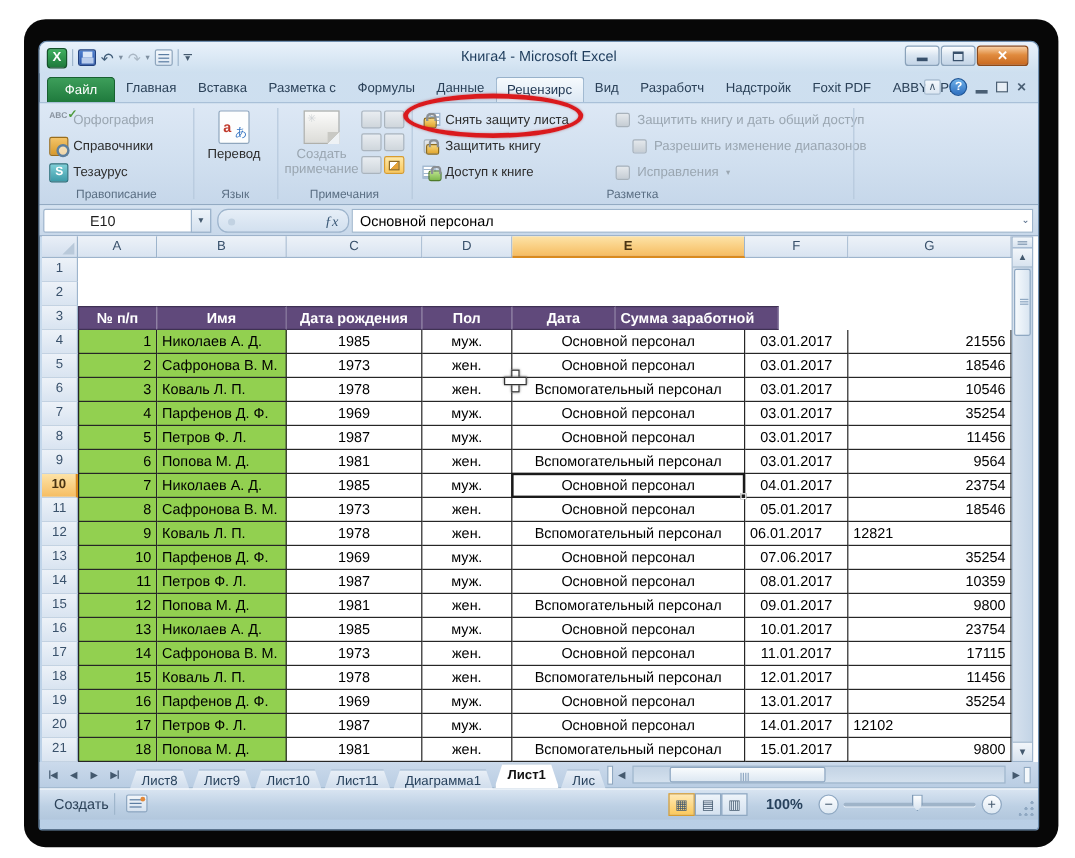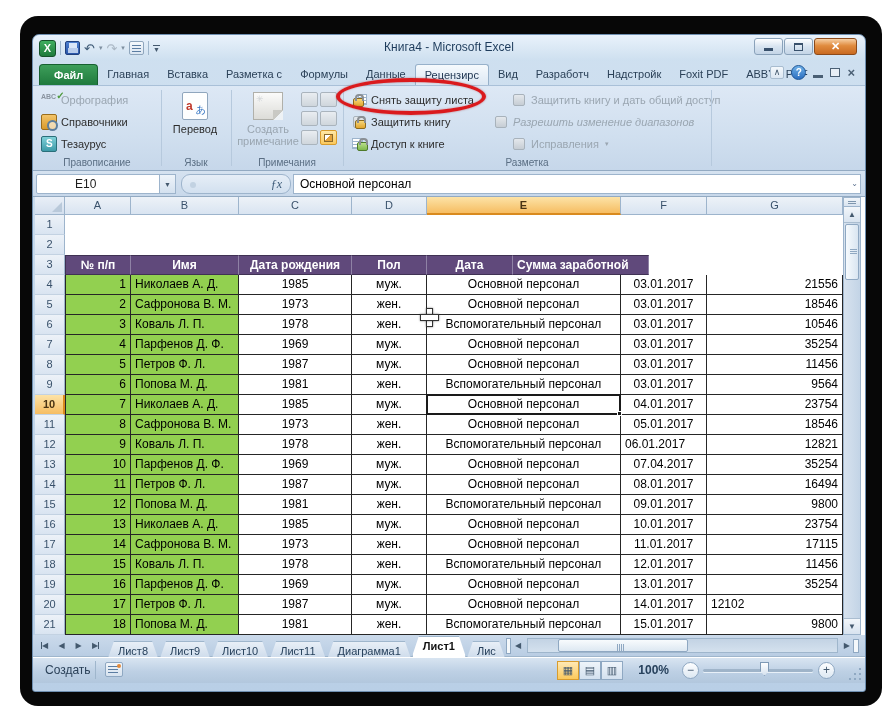--- a/index.html
+++ b/index.html
@@ -46,21 +46,21 @@
                   border-color:#8c4a1a; color:#fff; font-weight:bold; font-size:11px; }
   .glyph-min { width:9px; height:3px; background:#38506b; margin-top:6px; }
   .glyph-max { width:9px; height:8px; border:1px solid #38506b; border-top-width:2px; }
 
   
   .tabrow { position:absolute; left:0; top:26px; width:100%; height:24px; }
   .tabs { position:absolute; left:6px; bottom:0; display:flex; height:22px; align-items:flex-end; }
   .rtab { height:21px; padding:0 9px; font-size:11px; color:#2b4158; line-height:21px;
           white-space:nowrap; overflow:hidden; }
   .rtab.file { background:linear-gradient(#3d9e5a,#1f7a3d); color:#fff; border:1px solid #176030;
-               border-bottom:none; border-radius:4px 4px 0 0; padding:0 14px; font-weight:bold; }
+               border-bottom:none; border-radius:4px 4px 0 0; padding:0 14px; font-weight:normal; }
   .rtab.active { background:linear-gradient(#f6fafd,#dce8f4); border:1px solid #97b1ca; border-bottom:none;
                  border-radius:3px 3px 0 0; color:#1d3document34558; color:#1d3450; }
   .tabrow-right { position:absolute; right:10px; top:4px; display:flex; align-items:center; gap:7px; }
   .chev-collapse { color:#44596e; font-size:9px; border:1px solid #a8bccf; border-radius:2px;
                    padding:0 3px; background:linear-gradient(#f4f8fc,#dce7f2); line-height:11px; }
   .help-ic { width:15px; height:15px; border-radius:50%; background:linear-gradient(#6fb1e8,#2d6fc0);
              border:1px solid #1d5496; color:#fff; font-size:10px; font-weight:bold;
              text-align:center; line-height:13px; }
   .wb-min { width:10px; height:3px; background:#4a5f74; margin-top:7px; }
   .wb-restore { width:10px; height:9px; border:1px solid #4a5f74; background:#e8eff6; }
@@ -374,21 +374,21 @@
         </div>
         <span>Доступ к книге</span>
       </div>
 
       <div class="rbtn-row disabled" style="left:478px; top:4px;">
         <div class="ic16">
             <div class="ic-gray-sq"></div>
           </div>
         <span>Защитить книгу и дать общий доступ</span>
       </div>
-      <div class="rbtn-row disabled" style="left:460px; top:26px;font-style:italic;">
+      <div class="rbtn-row disabled" style="left:492px; top:26px;">
         <div class="ic16">
             <div class="ic-gray-sq"></div>
           </div>
         <span>Разрешить изменение диапазонов</span>
       </div>
       <div class="rbtn-row disabled" style="left:478px; top:48px;">
         <div class="ic16">
             <div class="ic-gray-sq"></div>
           </div>
         <span>Исправления</span>
@@ -518,41 +518,41 @@
             <div class="cell b" style="width: 136px; text-align: right;">18546</div>
           </div>
           <div class="grow">
             <div class="rowhdr">12</div>
             <div class="cell b first green" style="width: 66px; text-align: right;">9</div>
             <div class="cell b green" style="width: 108px; text-align: left;">Коваль Л. П.</div>
             <div class="cell b" style="width: 113px; text-align: center;">1978</div>
             <div class="cell b" style="width: 75px; text-align: center;">жен.</div>
             <div class="cell b" style="width: 194px; text-align: center;">Вспомогательный персонал</div>
             <div class="cell b" style="width: 86px; text-align: left;">06.01.2017</div>
-            <div class="cell b" style="width: 136px; text-align: right;">12821</div>
+            <div class="cell b" style="width: 136px; ">12821</div>
           </div>
           <div class="grow">
             <div class="rowhdr">13</div>
             <div class="cell b first green" style="width: 66px; text-align: right;">10</div>
             <div class="cell b green" style="width: 108px; text-align: left;">Парфенов Д. Ф.</div>
             <div class="cell b" style="width: 113px; text-align: center;">1969</div>
             <div class="cell b" style="width: 75px; text-align: center;">муж.</div>
             <div class="cell b" style="width: 194px; text-align: center;">Основной персонал</div>
-            <div class="cell b" style="width: 86px; text-align: center;">07.04.2017</div>
+            <div class="cell b" style="width: 86px; text-align: center;">07.06.2017</div>
             <div class="cell b" style="width: 136px; text-align: right;">35254</div>
           </div>
           <div class="grow">
             <div class="rowhdr">14</div>
             <div class="cell b first green" style="width: 66px; text-align: right;">11</div>
             <div class="cell b green" style="width: 108px; text-align: left;">Петров Ф. Л.</div>
             <div class="cell b" style="width: 113px; text-align: center;">1987</div>
             <div class="cell b" style="width: 75px; text-align: center;">муж.</div>
             <div class="cell b" style="width: 194px; text-align: center;">Основной персонал</div>
             <div class="cell b" style="width: 86px; text-align: center;">08.01.2017</div>
-            <div class="cell b" style="width: 136px; text-align: right;">16494</div>
+            <div class="cell b" style="width: 136px; text-align: right;">10359</div>
           </div>
           <div class="grow">
             <div class="rowhdr">15</div>
             <div class="cell b first green" style="width: 66px; text-align: right;">12</div>
             <div class="cell b green" style="width: 108px; text-align: left;">Попова М. Д.</div>
             <div class="cell b" style="width: 113px; text-align: center;">1981</div>
             <div class="cell b" style="width: 75px; text-align: center;">жен.</div>
             <div class="cell b" style="width: 194px; text-align: center;">Вспомогательный персонал</div>
             <div class="cell b" style="width: 86px; text-align: center;">09.01.2017</div>
             <div class="cell b" style="width: 136px; text-align: right;">9800</div>

